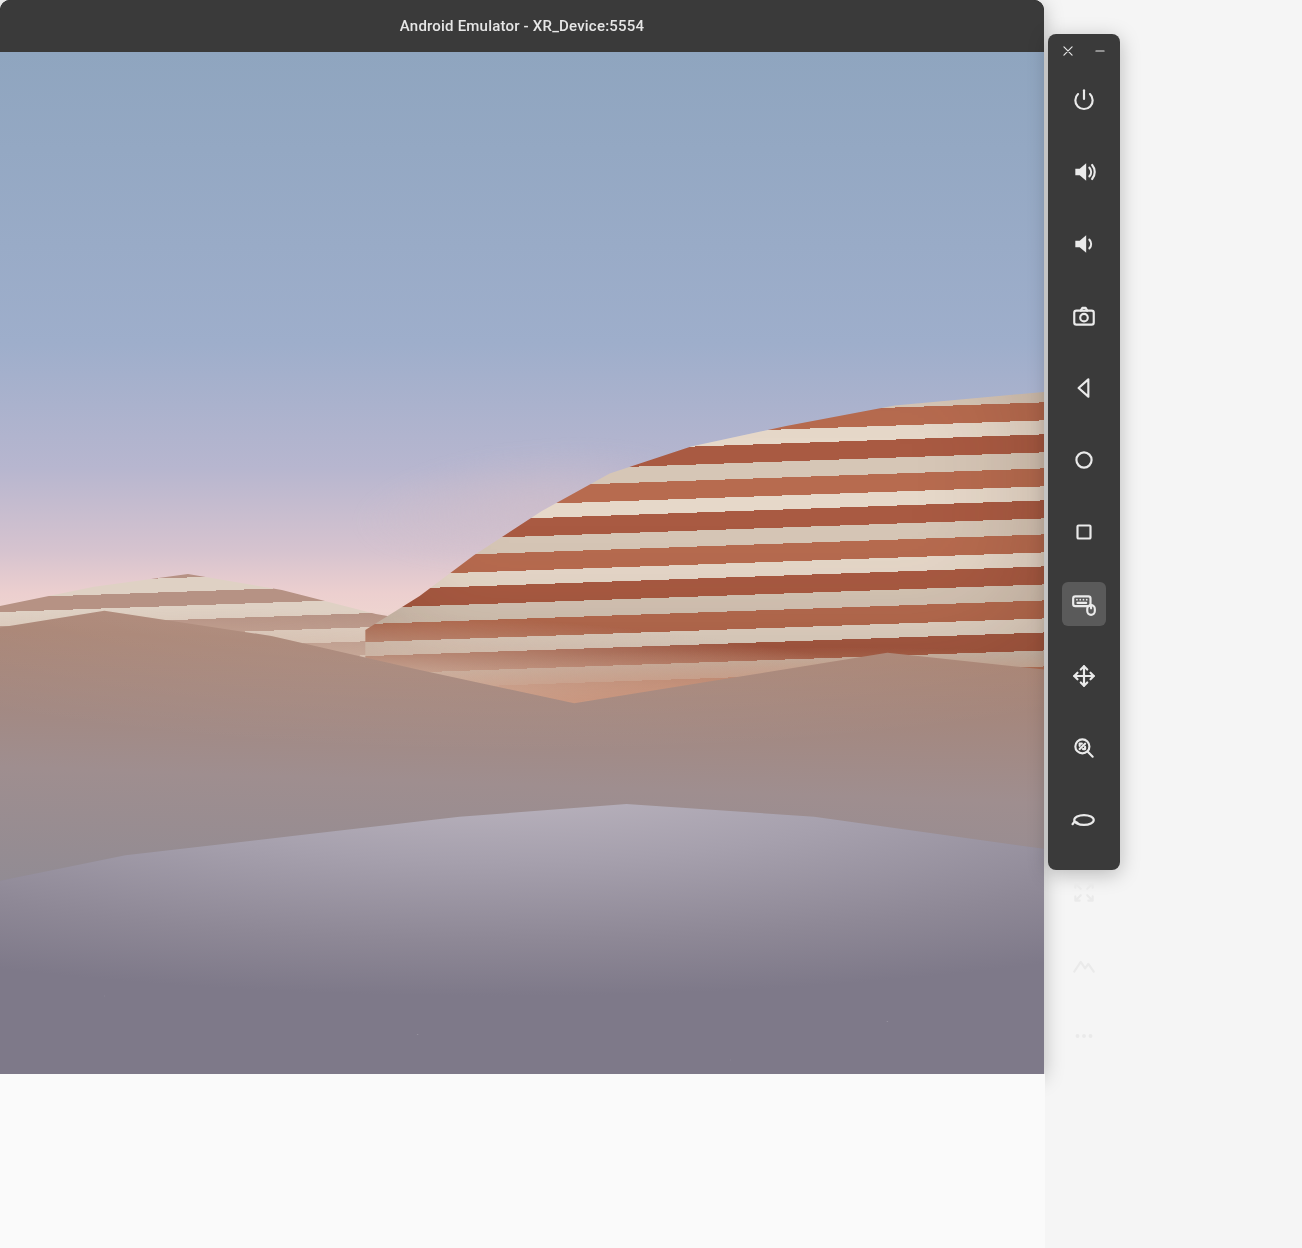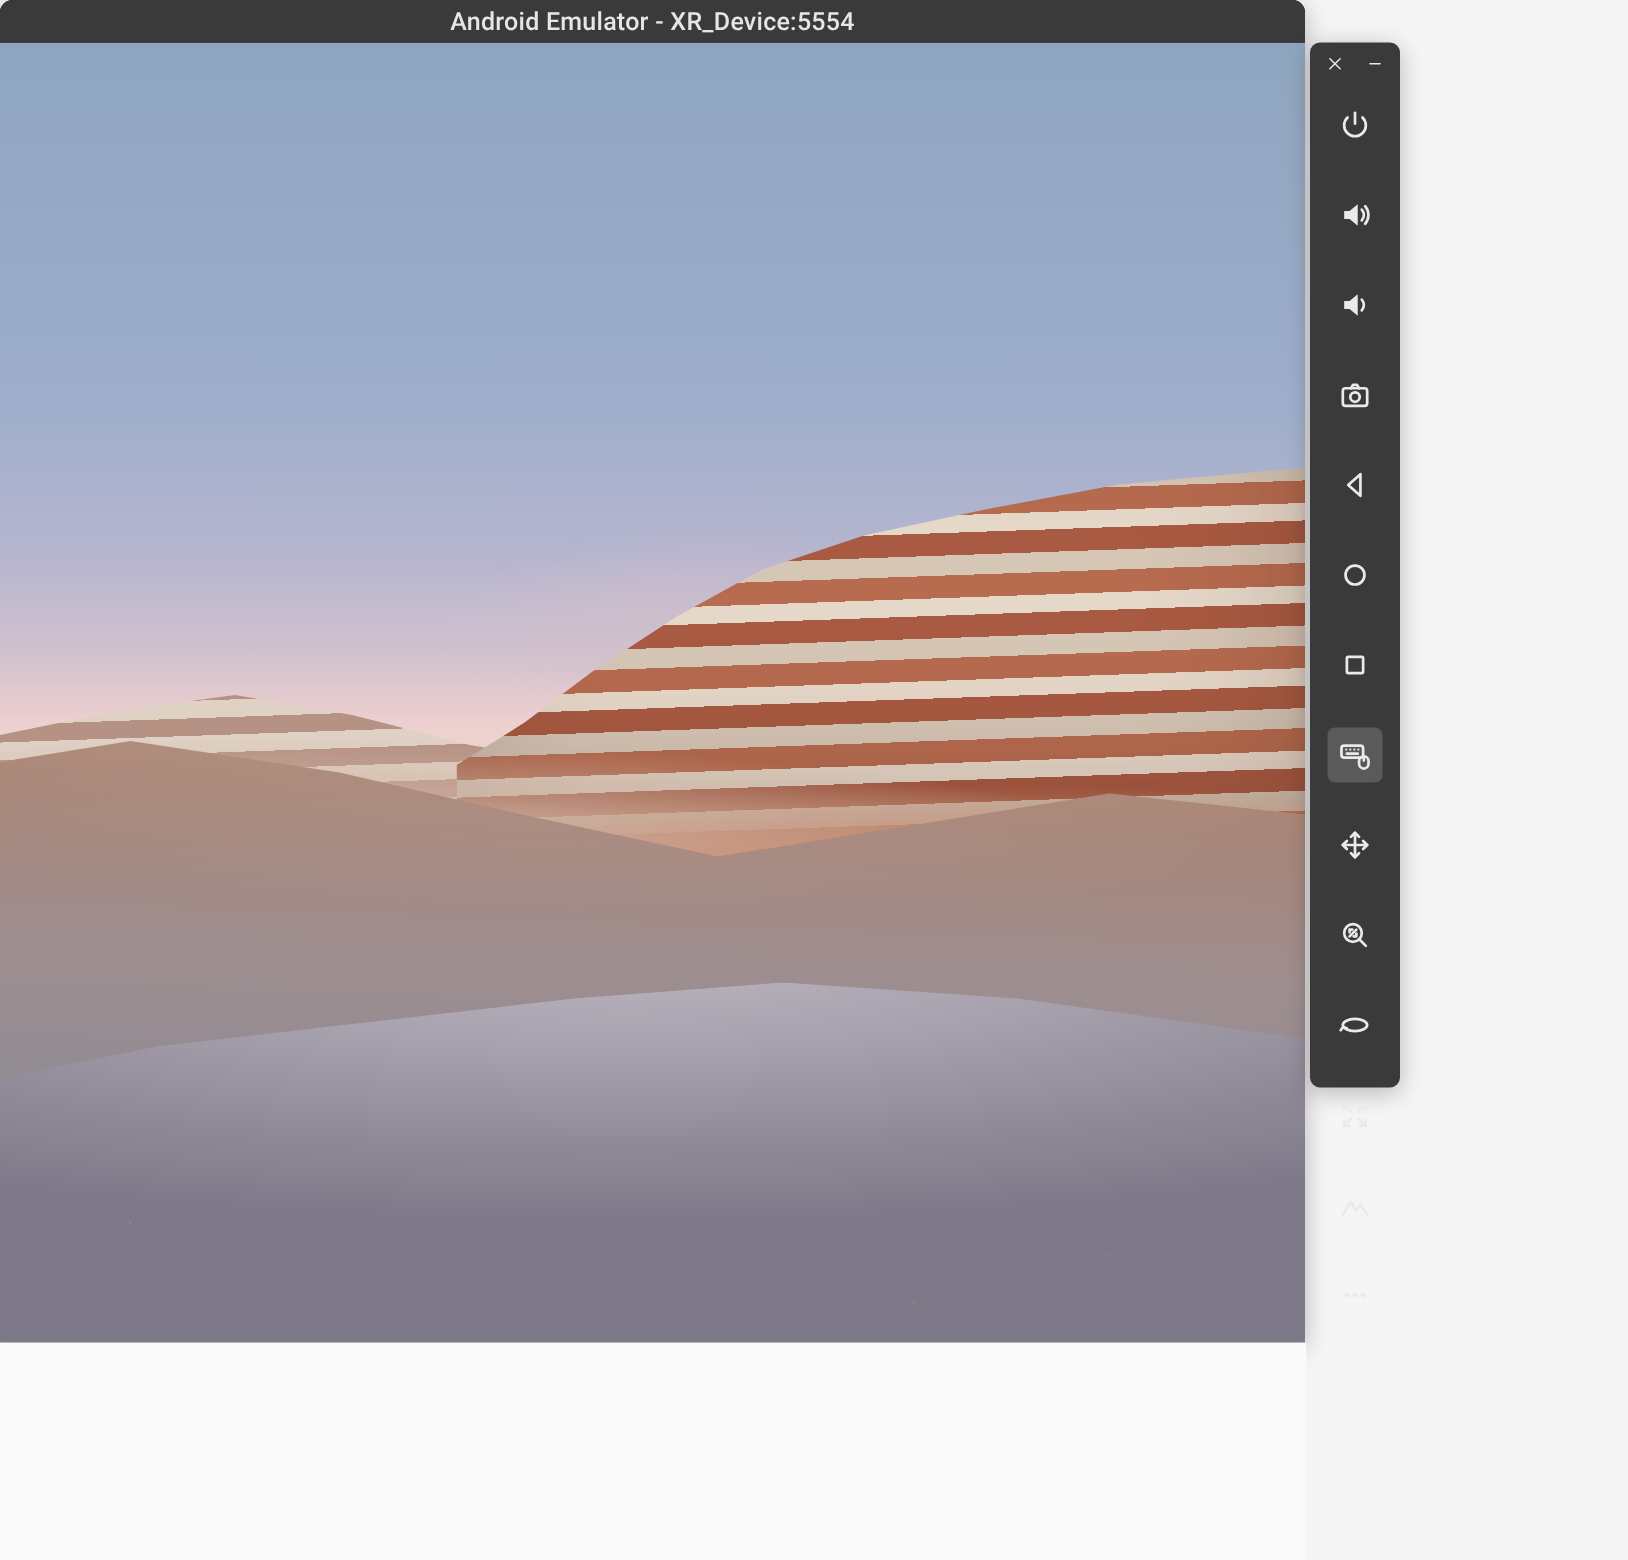--- a/index.html
+++ b/index.html
@@ -22,27 +22,27 @@
     left: 0;
     top: 0;
     width: 1044px;
     height: 1074px;
     border-radius: 10px 10px 0 0;
     overflow: hidden;
     box-shadow: 0 4px 20px rgba(0,0,0,.25);
     background: #000;
   }
   .titlebar {
-    height: 34px;
+    height: 52px;
     background: #3a3a3a;
     color: #e6e6e6;
     display: flex;
     align-items: center;
     justify-content: center;
-    font-size: 20px;
+    font-size: 15px;
     font-weight: 500;
     letter-spacing: .2px;
   }
   .viewport {
     width: 100%;
     height: 1040px;
     position: relative;
     overflow: hidden;
   }
   

